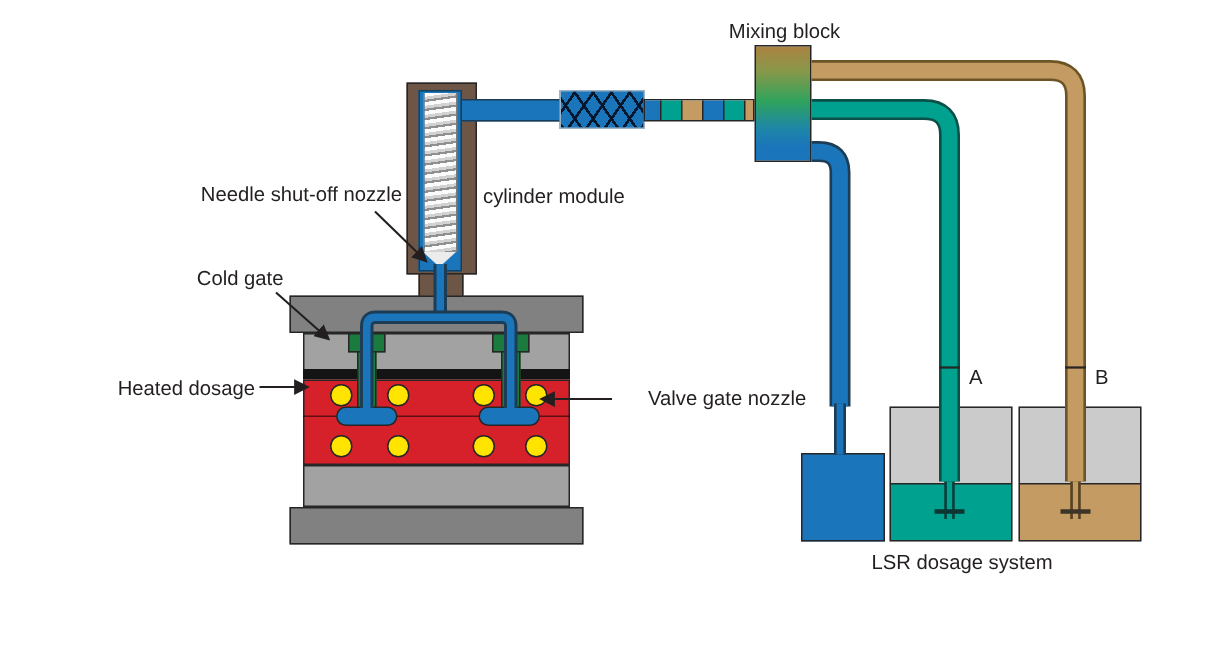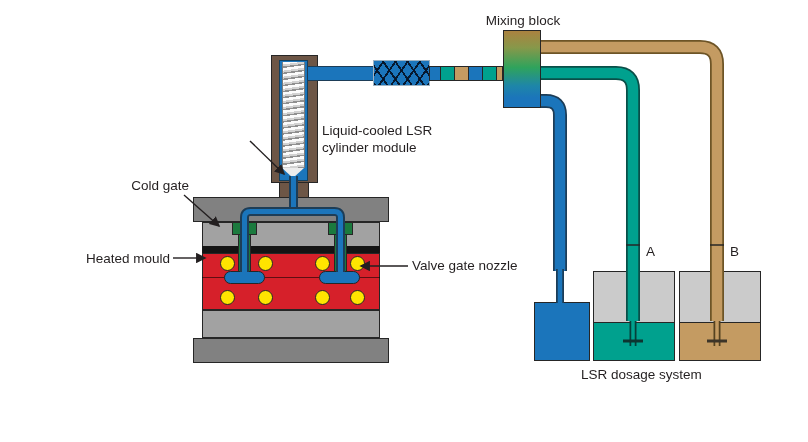--- a/index.html
+++ b/index.html
@@ -141,24 +141,24 @@
     <path d="M 208.5 272 V 217.5 Q 208.5 211.5 214.5 211.5 H 298.5 Q 304.5 211.5 304.5 217.5 V 272" fill="none" stroke="#1d3d57" stroke-width="9"></path>
     <path d="M 208.5 272 V 217.5 Q 208.5 211.5 214.5 211.5 H 298.5 Q 304.5 211.5 304.5 217.5 V 272" fill="none" style="stroke:var(--blue)" stroke-width="5"></path>
 
     <line x1="214" y1="141" x2="248" y2="174" stroke="#231f20" stroke-width="1.4" marker-end="url(#arr)"></line>
     <line x1="148" y1="195" x2="183" y2="226" stroke="#231f20" stroke-width="1.4" marker-end="url(#arr)"></line>
     <line x1="137" y1="258" x2="169" y2="258" stroke="#231f20" stroke-width="1.4" marker-end="url(#arr)"></line>
     <line x1="372" y1="266" x2="325" y2="266" stroke="#231f20" stroke-width="1.4" marker-end="url(#arr)"></line>
   </svg>
 
   <div class="lbl center" style="left:427px;top:13px;width:120px;">Mixing block</div>
+  <div class="lbl right" style="left:75px;top:122px;width:157px;">Needle shut-off nozzle</div>
   <div class="lbl" style="left:286px;top:123px;width:140px;">
-    <div>Liquid-cooled LSR</div>
     <div>cylinder module</div>
   </div>
   <div class="lbl right" style="left:83px;top:178px;width:70px;">Cold gate</div>
-  <div class="lbl right" style="left:30px;top:251px;width:104px;">Heated mould</div>
-  <div class="lbl" style="left:376px;top:258px;text-align:center;">Valve gate nozzle</div>
+  <div class="lbl right" style="left:30px;top:251px;width:104px;">Heated dosage</div>
+  <div class="lbl" style="left:396px;top:258px;text-align:center;">Valve gate nozzle</div>
   <div class="lbl" style="left:610px;top:244px;">A</div>
   <div class="lbl" style="left:694px;top:244px;">B</div>
   <div class="lbl" style="left:545px;top:367px;">LSR dosage system</div>
 
 </div>
 
 </body></html>

